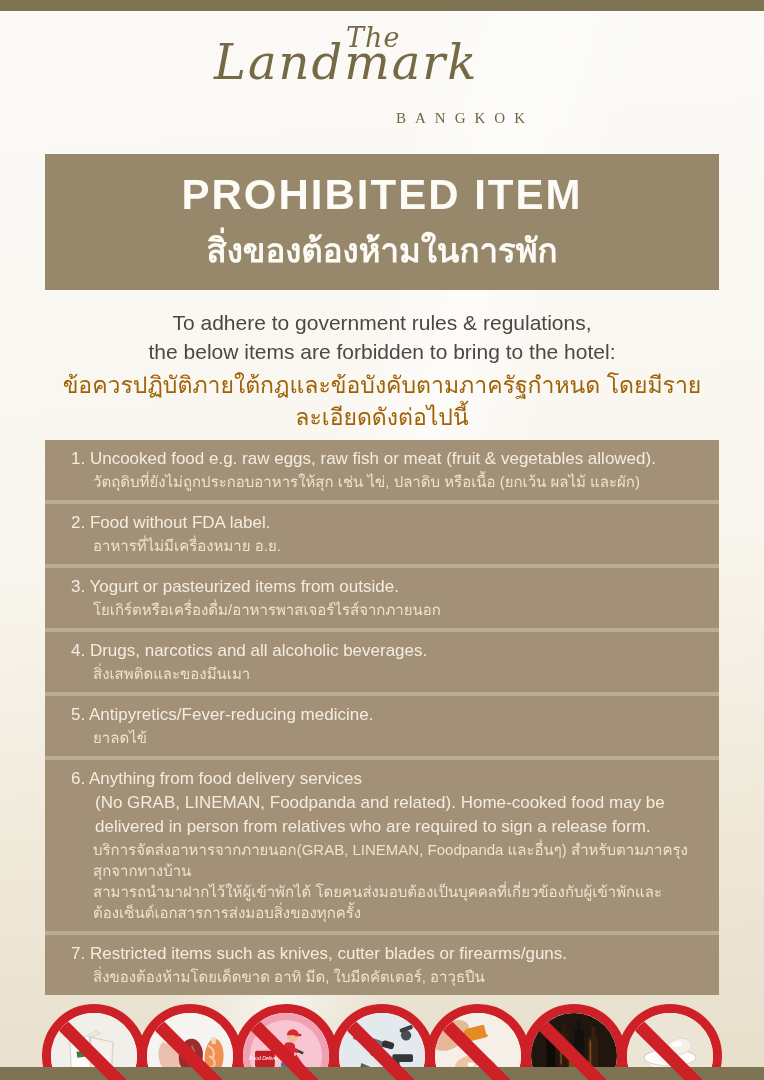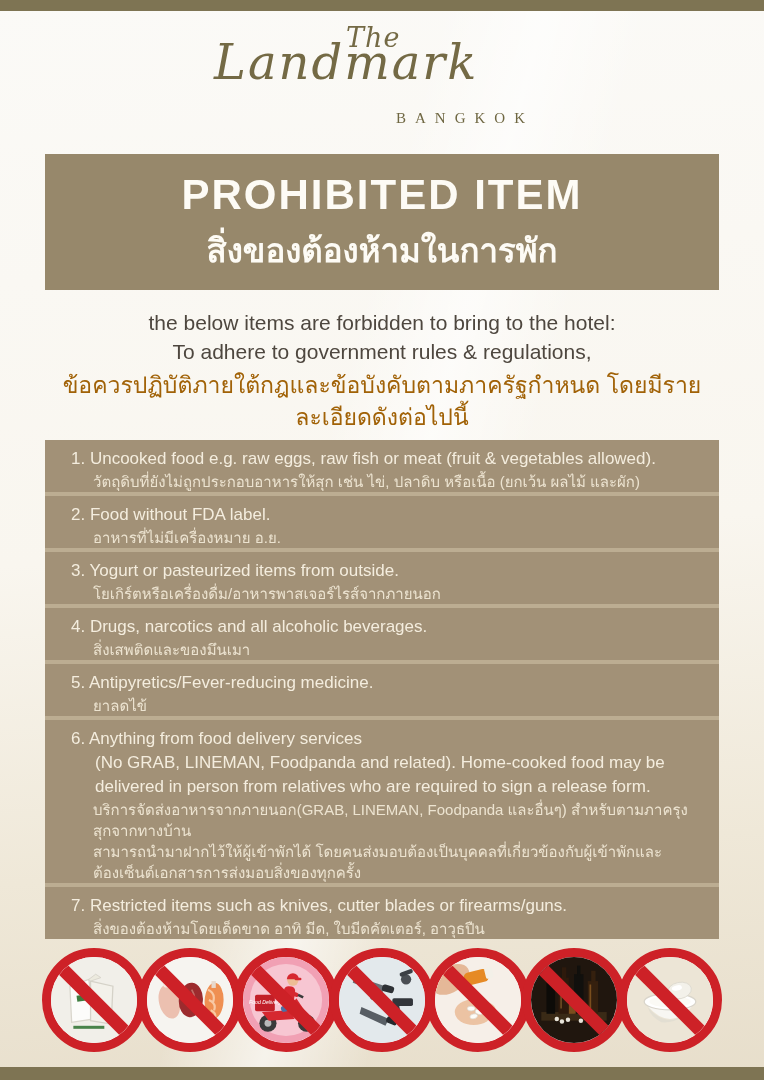--- a/index.html
+++ b/index.html
@@ -36,21 +36,21 @@
   .banner-title{padding-top:17px;font-size:42px;font-weight:bold;letter-spacing:2px;}
   .banner-title-th{margin-top:5px;font-size:33px;font-weight:bold;}
 
   
   .intro{width:700px;margin:13px auto 0;text-align:center;color:var(--intro-text);}
   .intro-en{font-size:21px;line-height:29px;}
   .intro-th{margin-top:3px;font-size:23px;line-height:32px;color:#a16207;}
 
   
   .list{width:674px;margin:7px auto 0;background:var(--list-separator);display:flex;flex-direction:column;gap:4px;}
-  .item{background:var(--list-item-bg);padding:7px 18px 0 26px;}
+  .item{background:var(--list-item-bg);padding:7px 18px 8px 26px;}
   .item-en{color:var(--text-ivory);font-size:17px;line-height:24px;padding-left:24px;text-indent:-24px;white-space:pre-line;}
   .item-th{color:var(--text-thai);font-size:15px;line-height:21px;margin-left:22px;white-space:pre-line;}
 
   
   .icons-row{display:flex;justify-content:center;margin-top:9px;}
   .pro-circle{position:relative;width:104px;height:104px;margin:0 -4px;border:9px solid var(--prohibition-red);border-radius:50%;overflow:hidden;background:#fff;flex:0 0 auto;}
   .pro-circle svg{position:absolute;inset:0;width:100%;height:100%;}
   .slash{position:absolute;top:50%;left:-14%;width:128%;height:13px;margin-top:-6px;background:var(--prohibition-red);transform:rotate(45deg);z-index:5;}
 </style>
 </head>
@@ -63,22 +63,22 @@
   <div class="logo-name">Landmark</div>
   <div class="logo-city">BANGKOK</div>
 </div>
 
 <div class="banner">
   <div class="banner-title">PROHIBITED ITEM</div>
   <div class="banner-title-th">สิ่งของต้องห้ามในการพัก</div>
 </div>
 
 <div class="intro">
+  <div class="intro-en">To adhere to government rules &amp; regulations,</div>
   <div class="intro-en">the below items are forbidden to bring to the hotel:</div>
-  <div class="intro-en">To adhere to government rules &amp; regulations,</div>
   <div class="intro-th">ข้อควรปฏิบัติภายใต้กฎและข้อบังคับตามภาครัฐกำหนด โดยมีรายละเอียดดังต่อไปนี้</div>
 </div>
 
 <div class="list">
   <div class="item">
     <div class="item-en">1. Uncooked food e.g. raw eggs, raw fish or meat (fruit &amp; vegetables allowed).</div>
     <div class="item-th">วัตถุดิบที่ยังไม่ถูกประกอบอาหารให้สุก เช่น ไข่, ปลาดิบ หรือเนื้อ (ยกเว้น ผลไม้ และผัก)</div>
   </div>
   <div class="item">
     <div class="item-en">2. Food without FDA label.</div>

